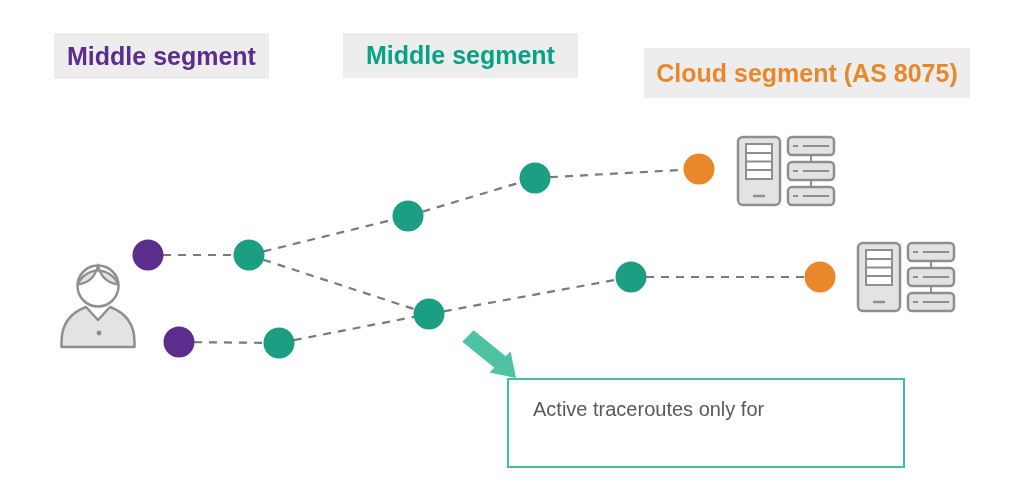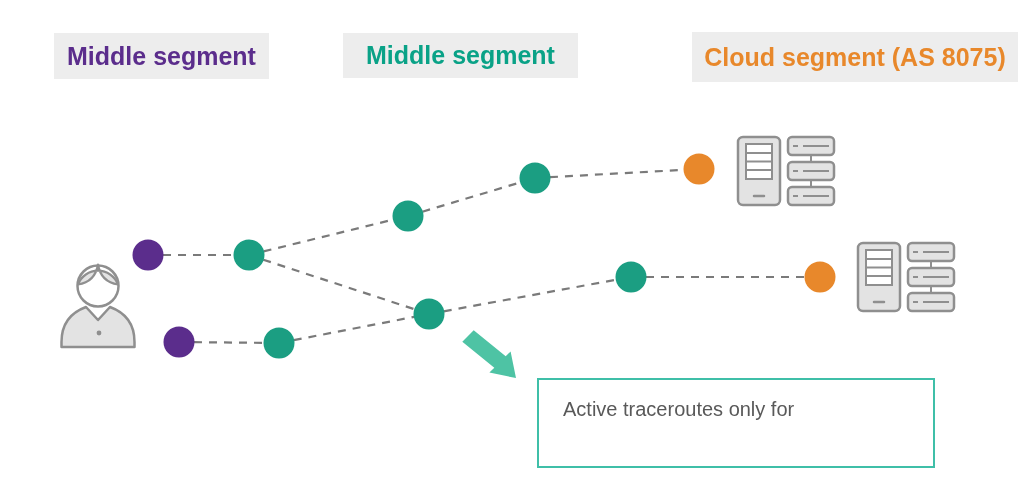--- a/index.html
+++ b/index.html
@@ -13,24 +13,24 @@
   svg.diagram-svg { position:absolute; left:0; top:0; }
   .seg-label {
     position:absolute;
     background:var(--label-background);
     display:flex; align-items:center; justify-content:center;
     font-weight:bold; font-size:25px; white-space:nowrap;
     letter-spacing:0px;
   }
   .seg-label.client { left:54px;  top:33px; width:215px; height:46px; color:var(--client); }
   .seg-label.middle { left:343px; top:33px; width:235px; height:45px; color:var(--middle-text); }
-  .seg-label.cloud  { left:644px; top:32px; width:326px; height:50px; color:var(--cloud);margin-left:48px; }
+  .seg-label.cloud  { left:644px; top:48px; width:326px; height:50px; color:var(--cloud); }
   .annotation {
     position:absolute;
-    left:537px; top:378px; width:398px; height:90px;
+    left:507px; top:378px; width:398px; height:90px;
     box-sizing:border-box;
     border:2px solid var(--annotation-border);
     background:#ffffff;
     color:var(--annotation-text);
     font-size:20px; line-height:28px;
     padding:15px 0 0 24px;
   }
   .edge-line { stroke:var(--edge); stroke-width:2.2; stroke-dasharray:8 7; fill:none; }
   .icon-outline { fill:var(--icon-fill); stroke:var(--icon-stroke); stroke-width:2.5; stroke-linejoin:round; }
   .icon-outline-thin { fill:#ffffff; stroke:var(--icon-stroke); stroke-width:2; }

